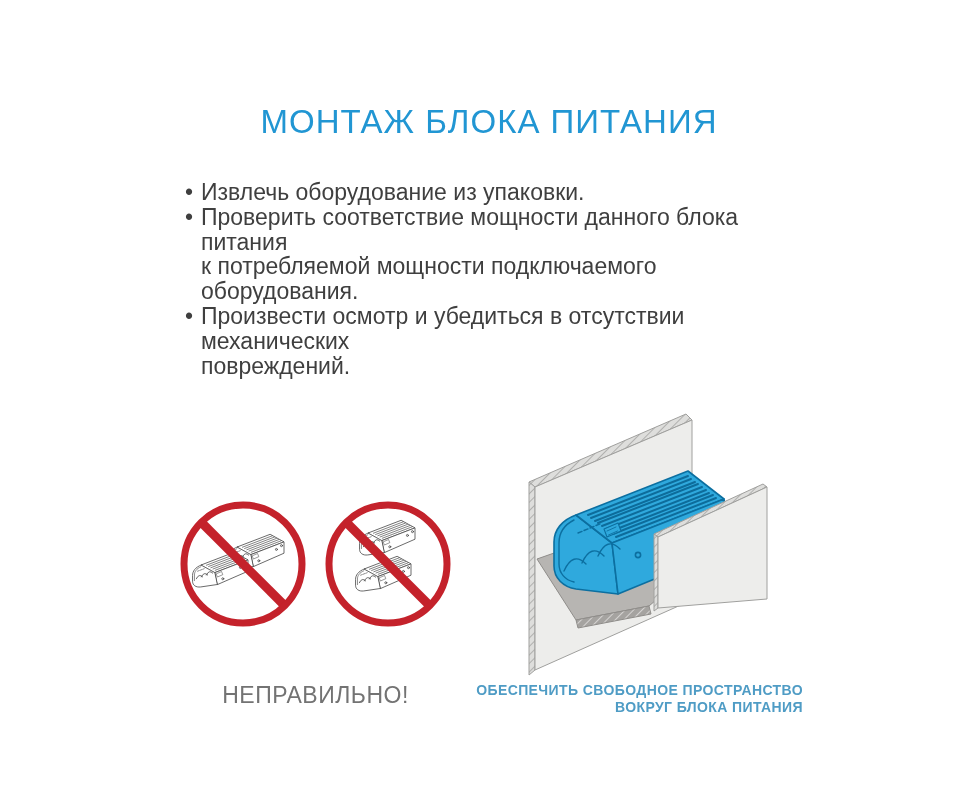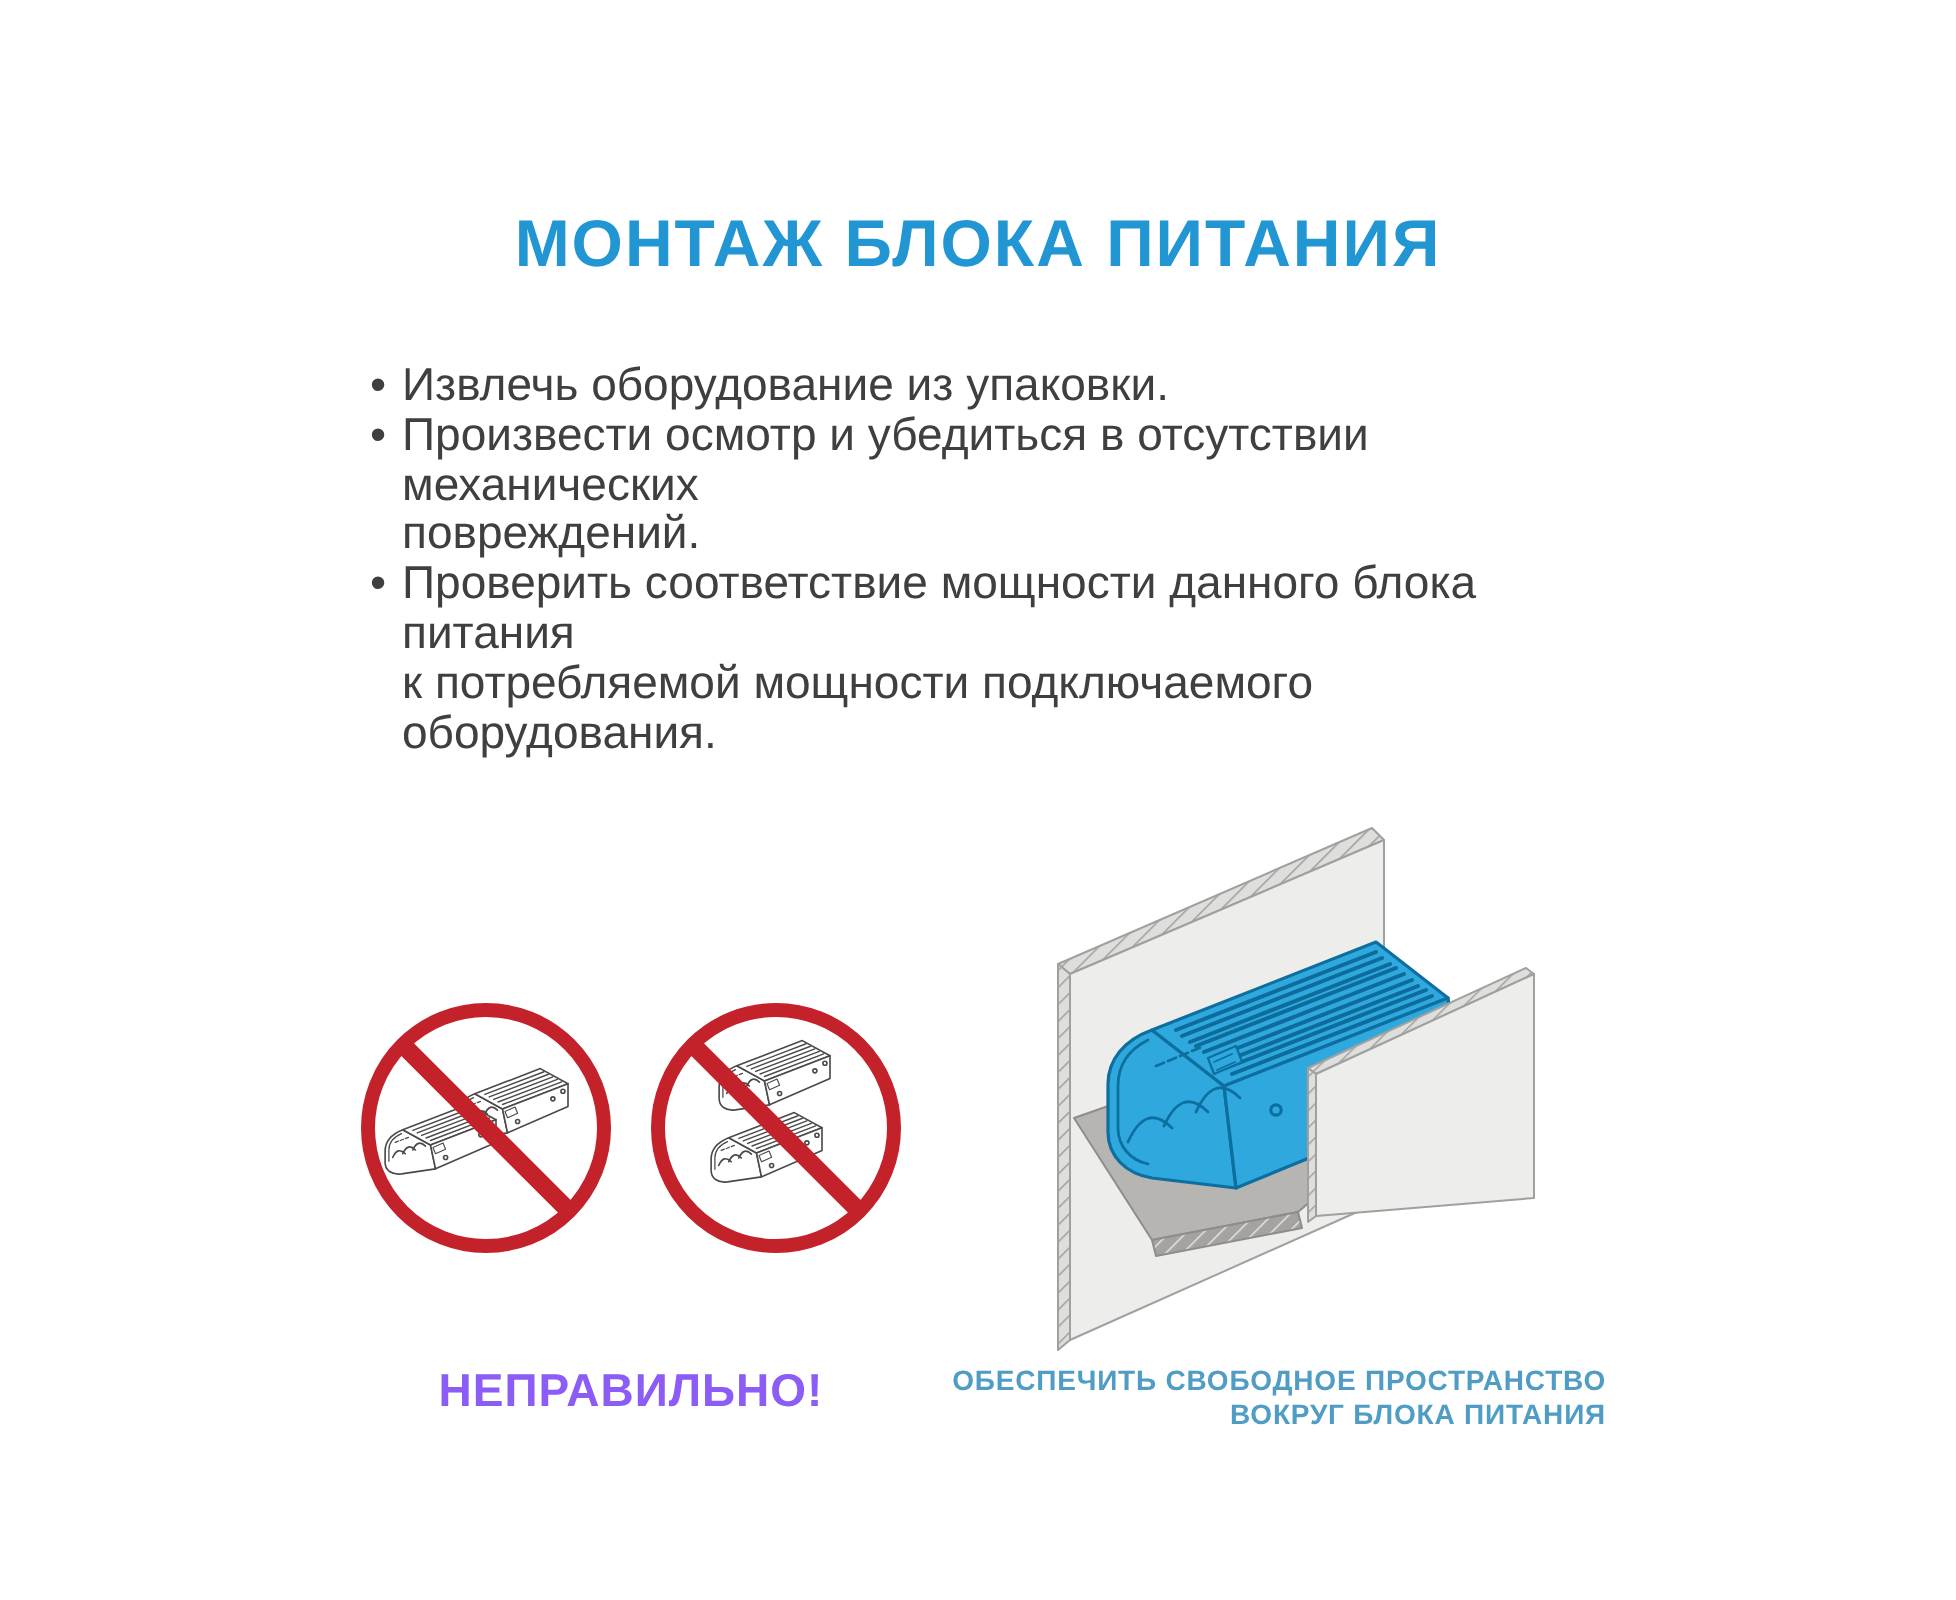--- a/index.html
+++ b/index.html
@@ -1,26 +1,26 @@
 <!DOCTYPE html>
 <html><head>
 <meta charset="utf-8">
 <style>
   html,body{margin:0;padding:0;background:#ffffff;}
   .page{position:relative;width:978px;height:800px;background:#ffffff;overflow:hidden;
         font-family:"Liberation Sans",sans-serif;margin:0 auto;}
   .title{position:absolute;top:103px;left:0;width:100%;text-align:center;
-         font-size:33px;font-weight:bold;letter-spacing:1px;color:#2196d3;margin:0;}
+         font-size:33px;font-weight:normal;letter-spacing:1px;color:#2196d3;margin:0;}
   .instructions{position:absolute;top:180px;left:185px;width:620px;margin:0;padding:0;list-style:none;}
   .instructions li{position:relative;padding-left:16px;font-size:23px;line-height:24.8px;
                    color:#3f3f3f;white-space:pre-line;}
   .instructions li::before{content:"\2022";position:absolute;left:0;top:0;color:#3f3f3f;}
   .wrong-icons{position:absolute;left:177px;top:498px;display:flex;gap:13px;}
   .wrong-caption{position:absolute;left:177px;top:682px;width:277px;text-align:center;
-                 font-size:23px;font-weight:bold;letter-spacing:0.5px;color:#8b5cf6;}
+                 font-size:23px;font-weight:normal;letter-spacing:0.5px;color:#737373;}
   .illustration{position:absolute;left:492px;top:403px;}
   .correct-caption{position:absolute;left:473px;top:682px;width:330px;text-align:right;
                    font-size:14px;font-weight:bold;letter-spacing:0.4px;line-height:17px;color:#4f9cc5;}
   svg{display:block;}
   .hidden-defs{position:absolute;width:0;height:0;overflow:hidden;}
 </style>
 </head>
 <body>
 
 <svg class="hidden-defs" aria-hidden="true">
@@ -60,24 +60,24 @@
     </pattern>
   </defs>
 </svg>
 
 <div class="page">
 
   <h1 class="title">МОНТАЖ БЛОКА ПИТАНИЯ</h1>
 
   <ul class="instructions">
       <li>Извлечь оборудование из упаковки.</li>
+      <li>Проверить соответствие мощности данного блока питания
+к потребляемой мощности подключаемого оборудования.</li>
       <li>Произвести осмотр и убедиться в отсутствии механических
 повреждений.</li>
-      <li>Проверить соответствие мощности данного блока питания
-к потребляемой мощности подключаемого оборудования.</li>
     </ul>
 
   <div class="wrong-icons">
     <svg width="132" height="132" viewBox="0 0 132 132">
       <g>
         <use href="#psu-lineart" transform="translate(44,30) scale(0.63)"></use>
       </g>
       <g>
         <use href="#psu-lineart" transform="translate(8,48) scale(0.63)"></use>
       </g>

